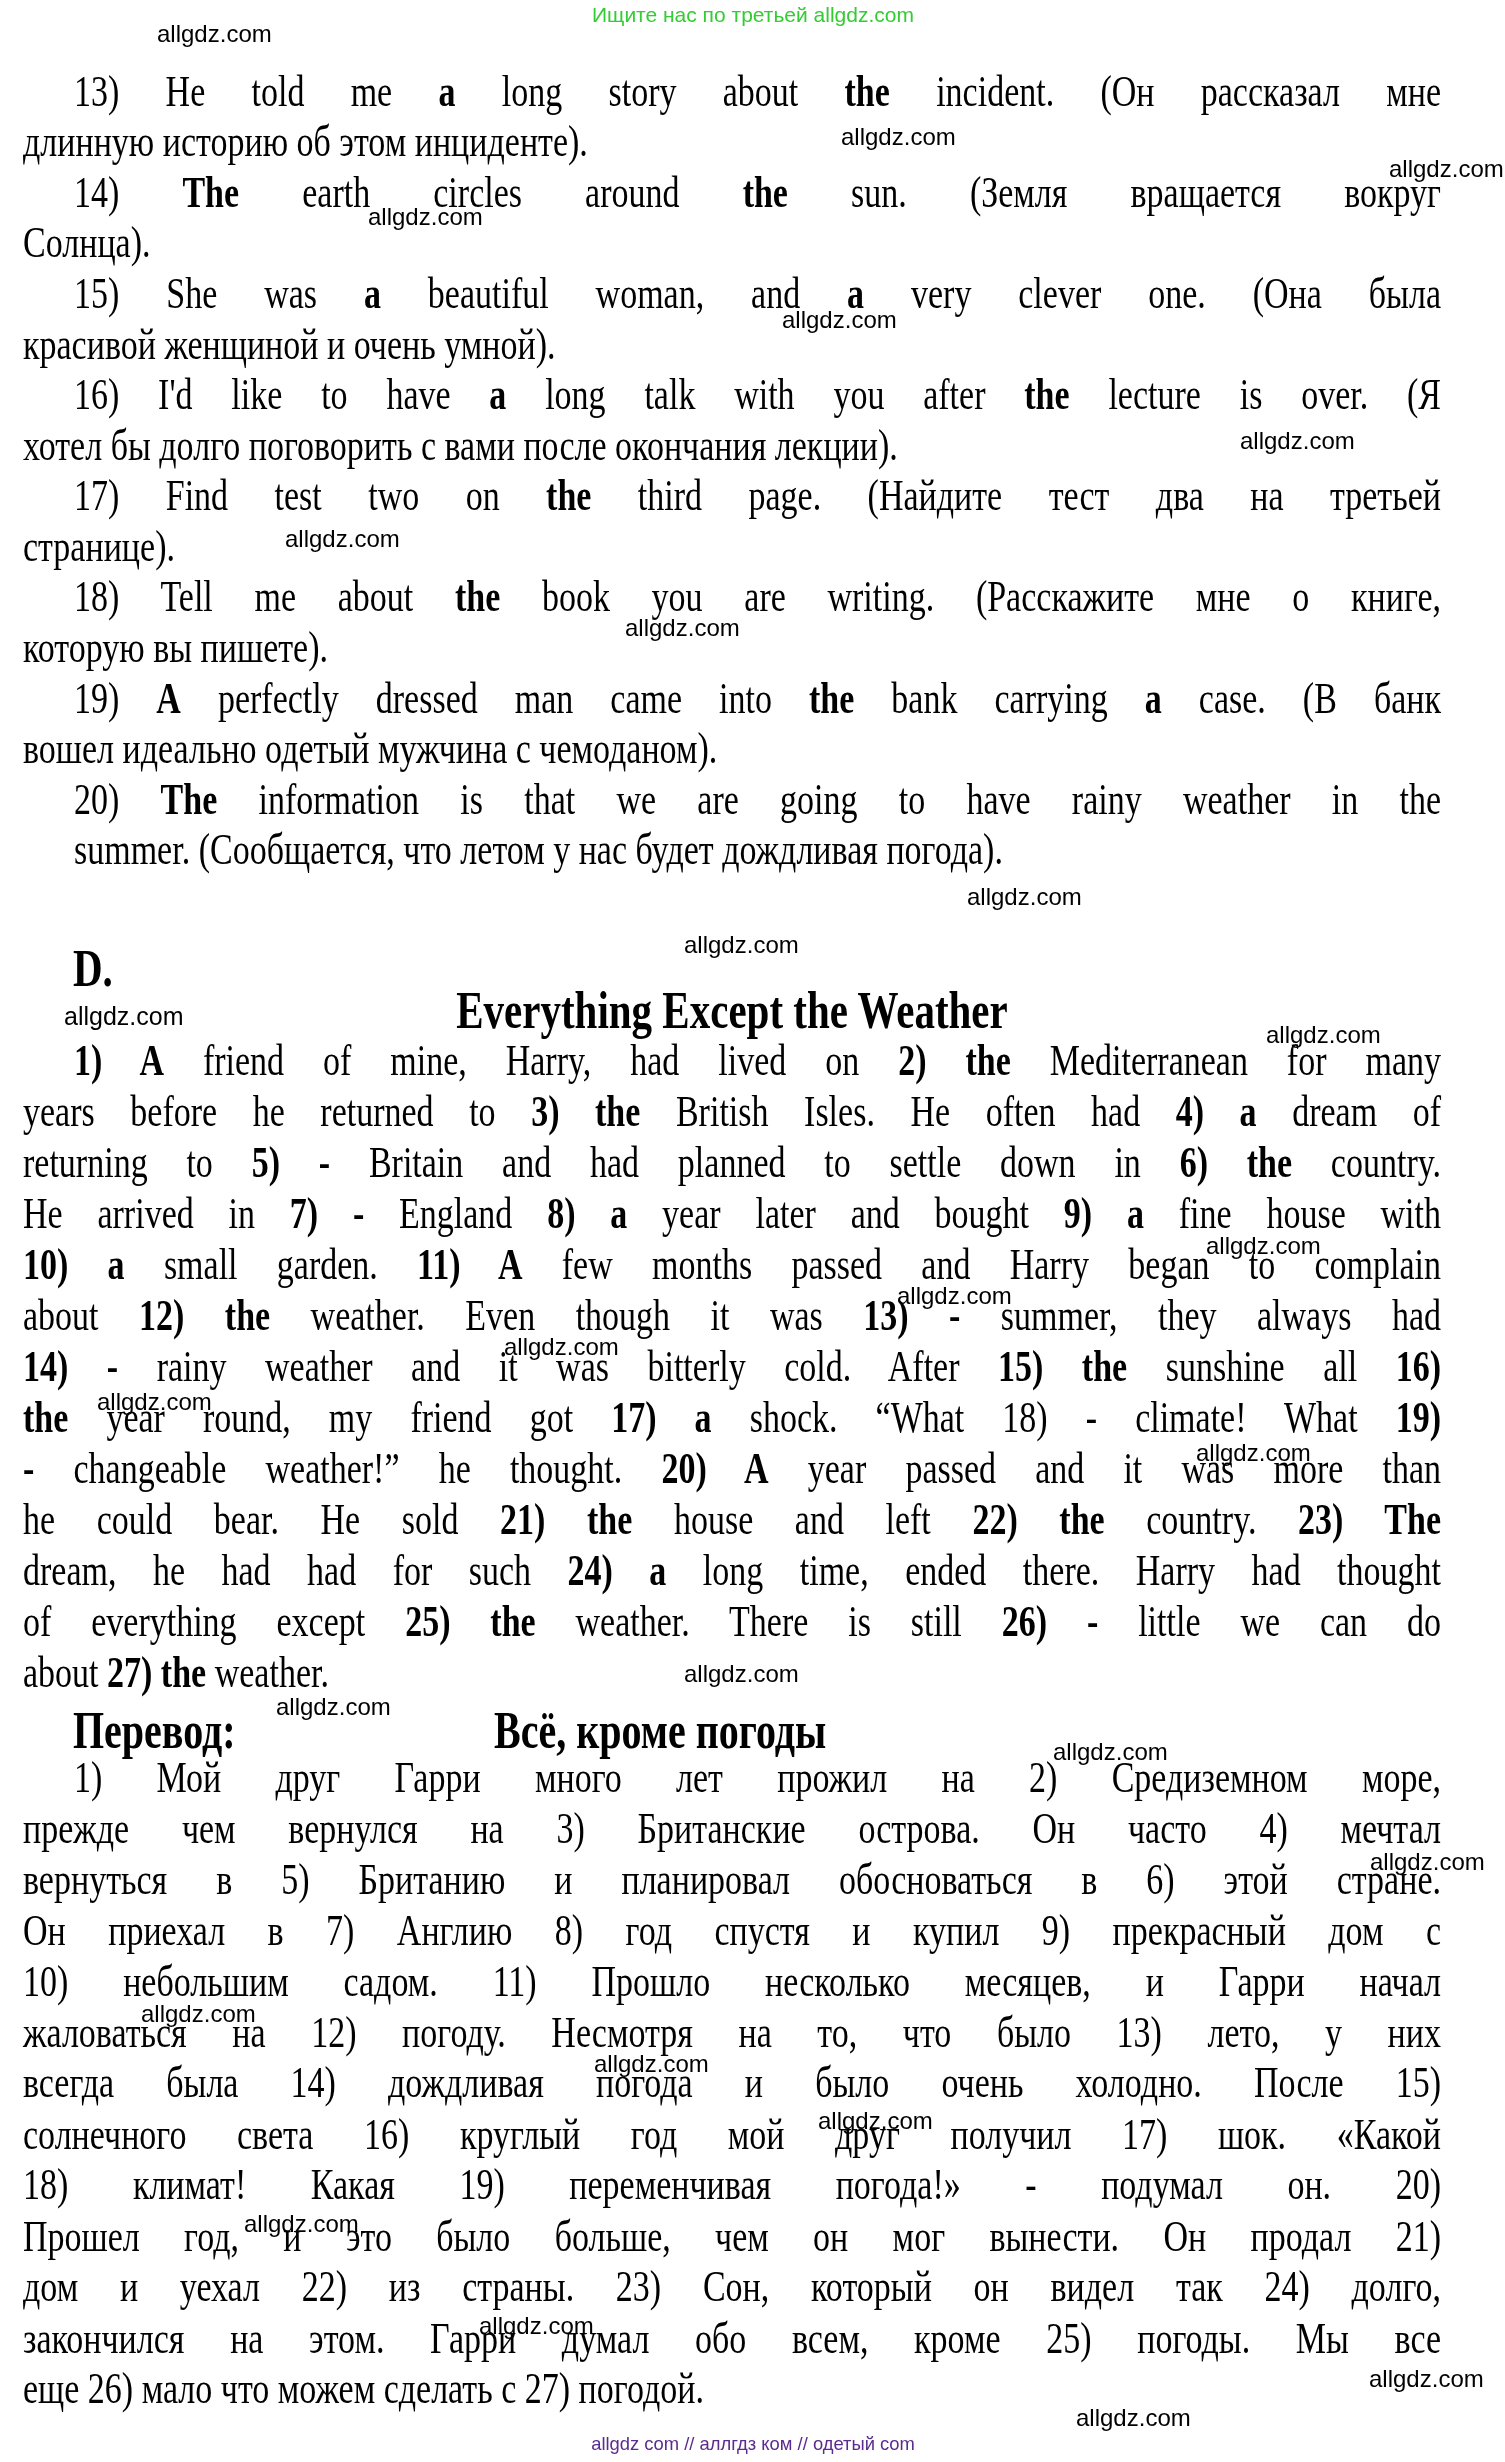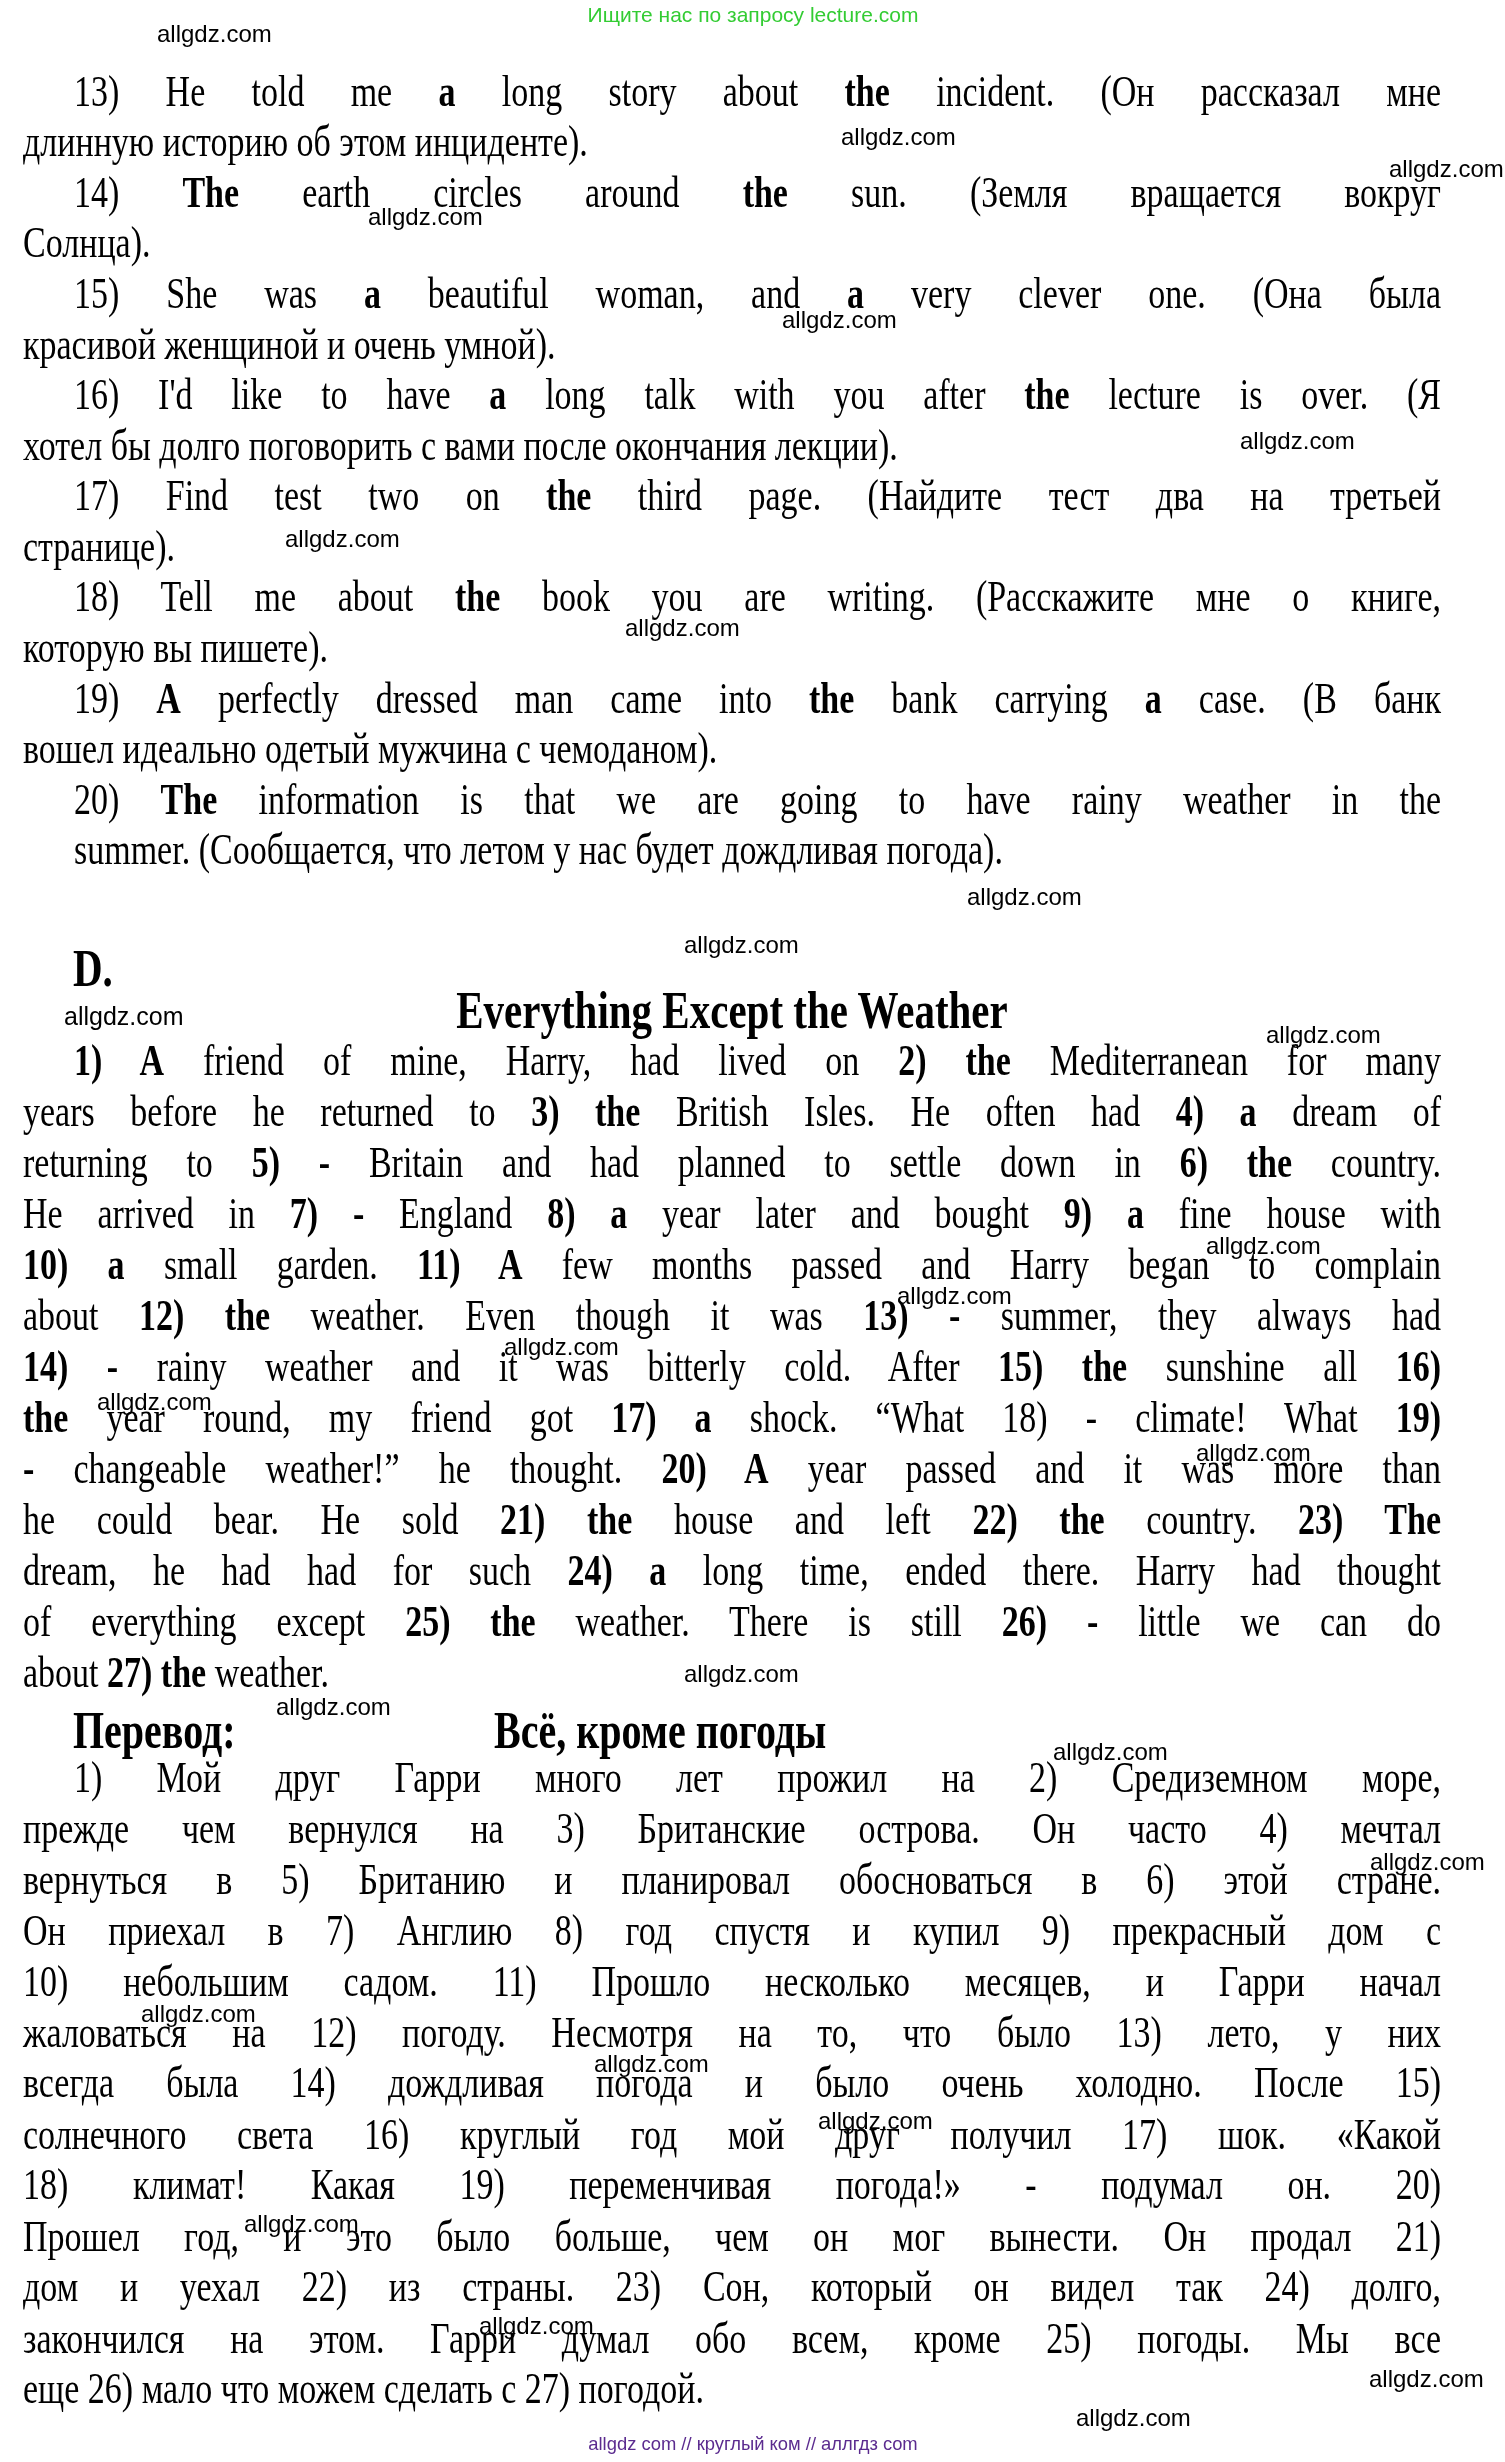--- a/index.html
+++ b/index.html
@@ -44,21 +44,21 @@
     position:absolute;top:2433px;left:0;width:100%;
     text-align:center;
     font-family:"Liberation Sans", sans-serif;
     font-size:18.4px;line-height:1.2;
   }
 </style>
 </head>
 <body>
 
 <div class="page">
-  <div class="promo" style="color: rgb(51, 204, 51);">Ищите нас по запросу lecture.com</div>
+  <div class="promo" style="color: rgb(51, 204, 51);">Ищите нас по третьей allgdz.com</div>
 
   <div id="lines-items">
       <div class="tline just" style="top: 67px; text-indent: 51px;">13) He told me <b>a</b> long story about <b>the</b> incident. (Он рассказал мне</div>
       <div class="tline" style="top: 117px;">длинную историю об этом инциденте).</div>
       <div class="tline just" style="top: 168px; text-indent: 51px;">14) <b>The</b> earth circles around <b>the</b> sun. (Земля вращается вокруг</div>
       <div class="tline" style="top: 218px;">Солнца).</div>
       <div class="tline just" style="top: 269px; text-indent: 51px;">15) She was <b>a</b> beautiful woman, and <b>a</b> very clever one. (Она была</div>
       <div class="tline" style="top: 320px;">красивой женщиной и очень умной).</div>
       <div class="tline just" style="top: 370px; text-indent: 51px;">16) I'd like to have <b>a</b> long talk with you after <b>the</b> lecture is over. (Я</div>
       <div class="tline" style="top: 421px;">хотел бы долго поговорить с вами после окончания лекции).</div>
@@ -134,15 +134,15 @@
       <div class="wm" style="left: 1370px; top: 1850px;">allgdz.com</div>
       <div class="wm" style="left: 141px; top: 2002px;">allgdz.com</div>
       <div class="wm" style="left: 594px; top: 2052px;">allgdz.com</div>
       <div class="wm" style="left: 818px; top: 2109px;">allgdz.com</div>
       <div class="wm" style="left: 244px; top: 2212px;">allgdz.com</div>
       <div class="wm" style="left: 479px; top: 2314px;">allgdz.com</div>
       <div class="wm" style="left: 1369px; top: 2367px;">allgdz.com</div>
       <div class="wm" style="left: 1076px; top: 2406px;">allgdz.com</div>
     </div>
 
-  <div class="footer" style="color: rgb(91, 43, 143);">allgdz com // круглый ком // аллгдз com</div>
+  <div class="footer" style="color: rgb(91, 43, 143);">allgdz com // аллгдз ком // одетый com</div>
 </div>
 
 
 </body></html>

